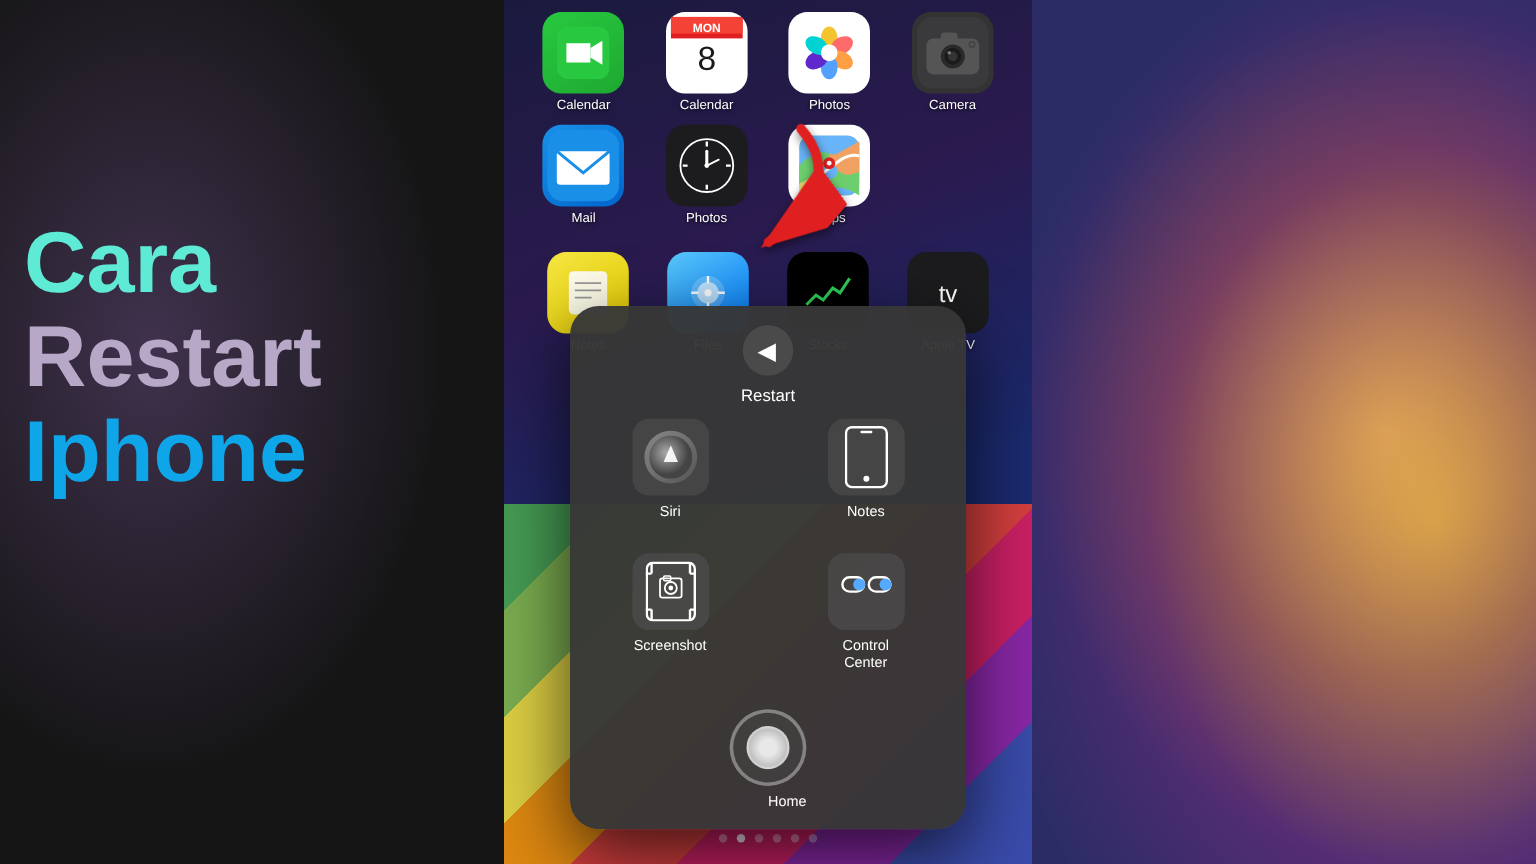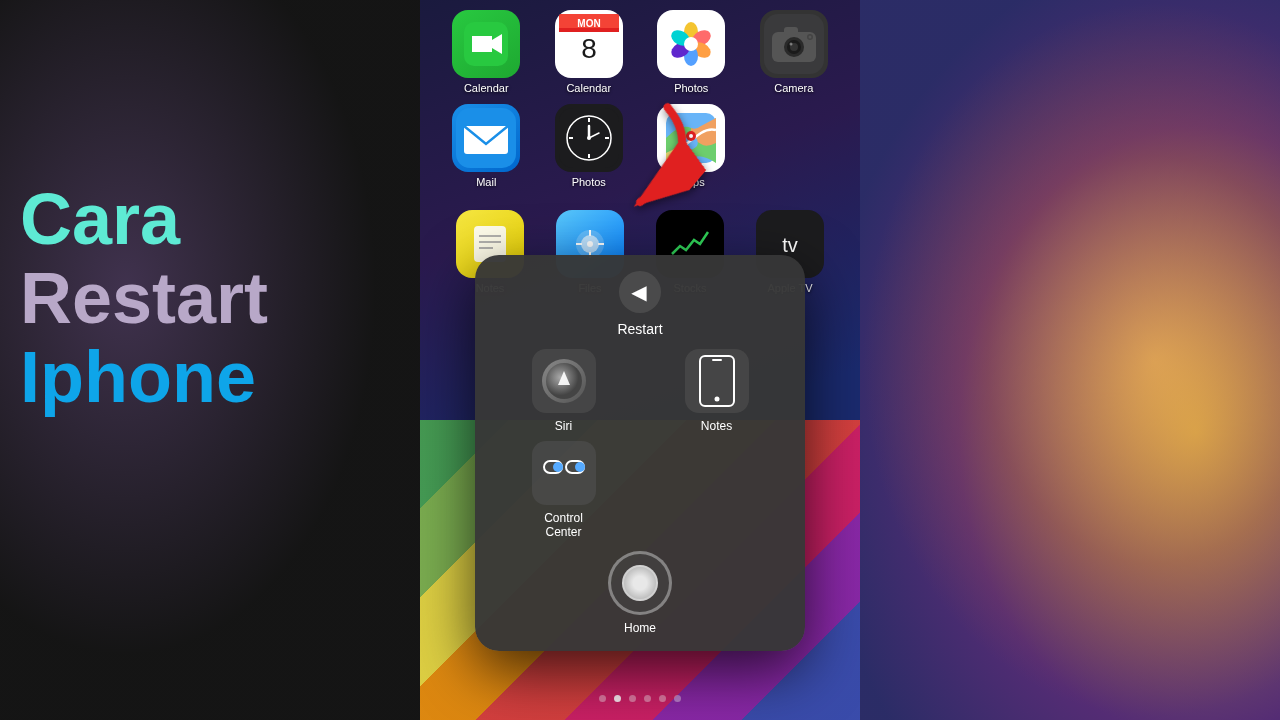--- a/index.html
+++ b/index.html
@@ -238,21 +238,21 @@
       left: 50%;
       transform: translateX(-50%);
       color: #fff;
       font-size: 14px;
       white-space: nowrap;
     }
 
     .assistive-grid {
       display: grid;
       grid-template-columns: 1fr 1fr;
-      gap: 8px;
+      gap: 28px;
       margin-top: 36px;
     }
 
     .assistive-item {
       display: flex;
       flex-direction: column;
       align-items: center;
       gap: 6px;
       cursor: pointer;
     }
@@ -270,21 +270,21 @@
     .assistive-item-label {
       color: #fff;
       font-size: 12px;
       text-align: center;
     }
 
     
     .home-center {
       display: flex;
       flex-direction: column;
-      align-items: center;
+      align-items: flex-end;
       gap: 6px;
       margin-top: 4px;
       cursor: pointer;
     }
 
     .home-btn {
       width: 64px;
       height: 64px;
       border-radius: 50%;
       border: 3px solid rgba(200,200,200,0.5);
@@ -575,20 +575,40 @@
         <div class="assistive-icon-wrap">
           <svg width="36" height="52" viewBox="0 0 36 52">
             <rect x="1" y="1" width="34" height="50" rx="5" fill="none" stroke="white" stroke-width="2"></rect>
             <circle cx="18" cy="44" r="2.5" fill="white"></circle>
             <line x1="14" y1="5" x2="22" y2="5" stroke="white" stroke-width="2" stroke-linecap="round"></line>
           </svg>
         </div>
         <span class="assistive-item-label">Notes</span>
       </div>
 
+      <div class="assistive-item">
+        <div class="assistive-icon-wrap">
+          <svg width="42" height="50" viewBox="0 0 42 50">
+            <rect x="1" y="1" width="40" height="48" rx="5" fill="none" stroke="white" stroke-width="2"></rect>
+            <rect x="12" y="14" width="18" height="16" rx="2" fill="none" stroke="white" stroke-width="1.5"></rect>
+            <circle cx="21" cy="22" r="5" fill="none" stroke="white" stroke-width="1.5"></circle>
+            <circle cx="21" cy="22" r="2" fill="white"></circle>
+            <rect x="15" y="12" width="6" height="4" rx="1" fill="none" stroke="white" stroke-width="1.2"></rect>
+            <line x1="0" y1="10" x2="5" y2="10" stroke="white" stroke-width="2"></line>
+            <line x1="5" y1="1" x2="5" y2="10" stroke="white" stroke-width="2"></line>
+            <line x1="42" y1="10" x2="37" y2="10" stroke="white" stroke-width="2"></line>
+            <line x1="37" y1="1" x2="37" y2="10" stroke="white" stroke-width="2"></line>
+            <line x1="0" y1="40" x2="5" y2="40" stroke="white" stroke-width="2"></line>
+            <line x1="5" y1="49" x2="5" y2="40" stroke="white" stroke-width="2"></line>
+            <line x1="42" y1="40" x2="37" y2="40" stroke="white" stroke-width="2"></line>
+            <line x1="37" y1="49" x2="37" y2="40" stroke="white" stroke-width="2"></line>
+          </svg>
+        </div>
+        <span class="assistive-item-label">Screenshot</span>
+      </div>
 
       <div class="assistive-item">
         <div class="assistive-icon-wrap">
           <svg width="44" height="28" viewBox="0 0 44 28">
             <rect x="2" y="2" width="18" height="12" rx="6" fill="none" stroke="white" stroke-width="2"></rect>
             <circle cx="16" cy="8" r="5" fill="#5af"></circle>
             <rect x="24" y="2" width="18" height="12" rx="6" fill="none" stroke="white" stroke-width="2"></rect>
             <circle cx="38" cy="8" r="5" fill="#5af"></circle>
           </svg>
         </div>

